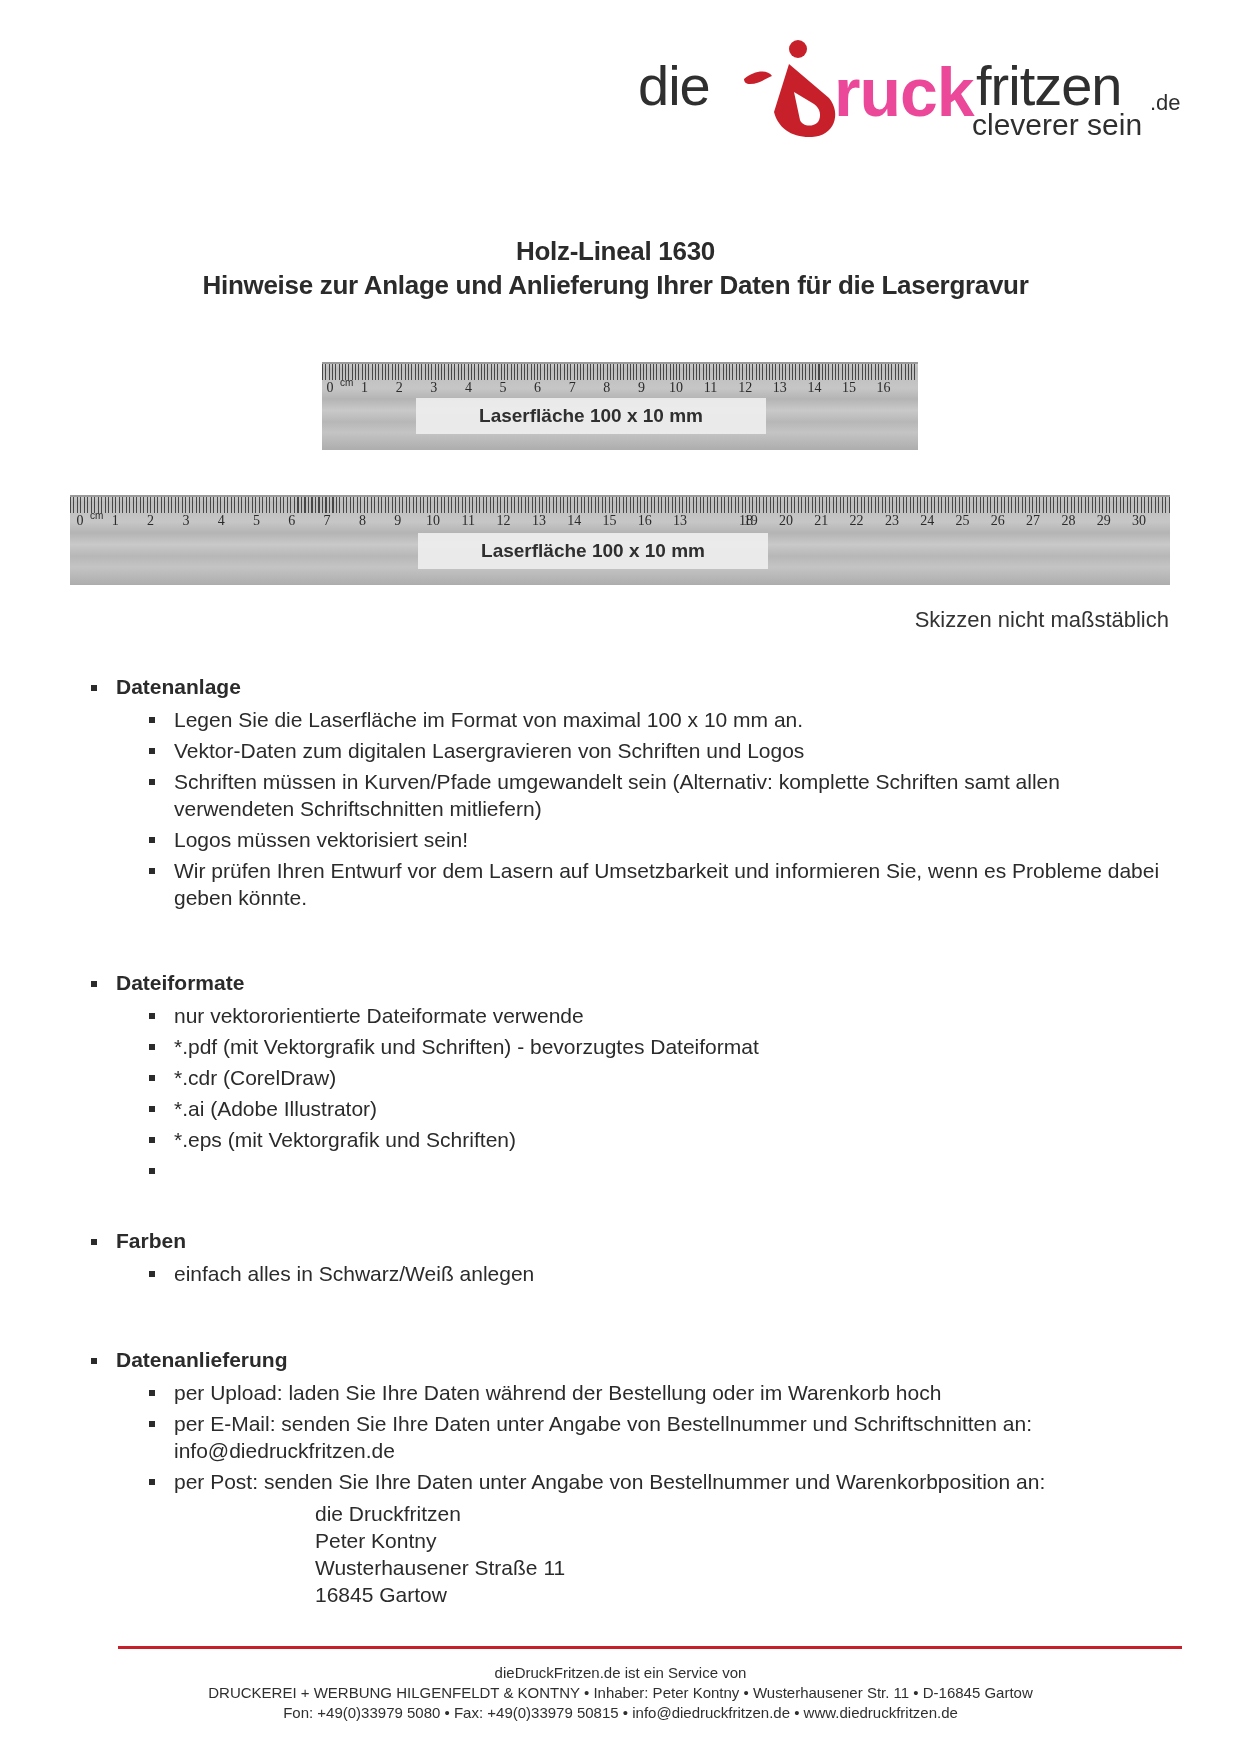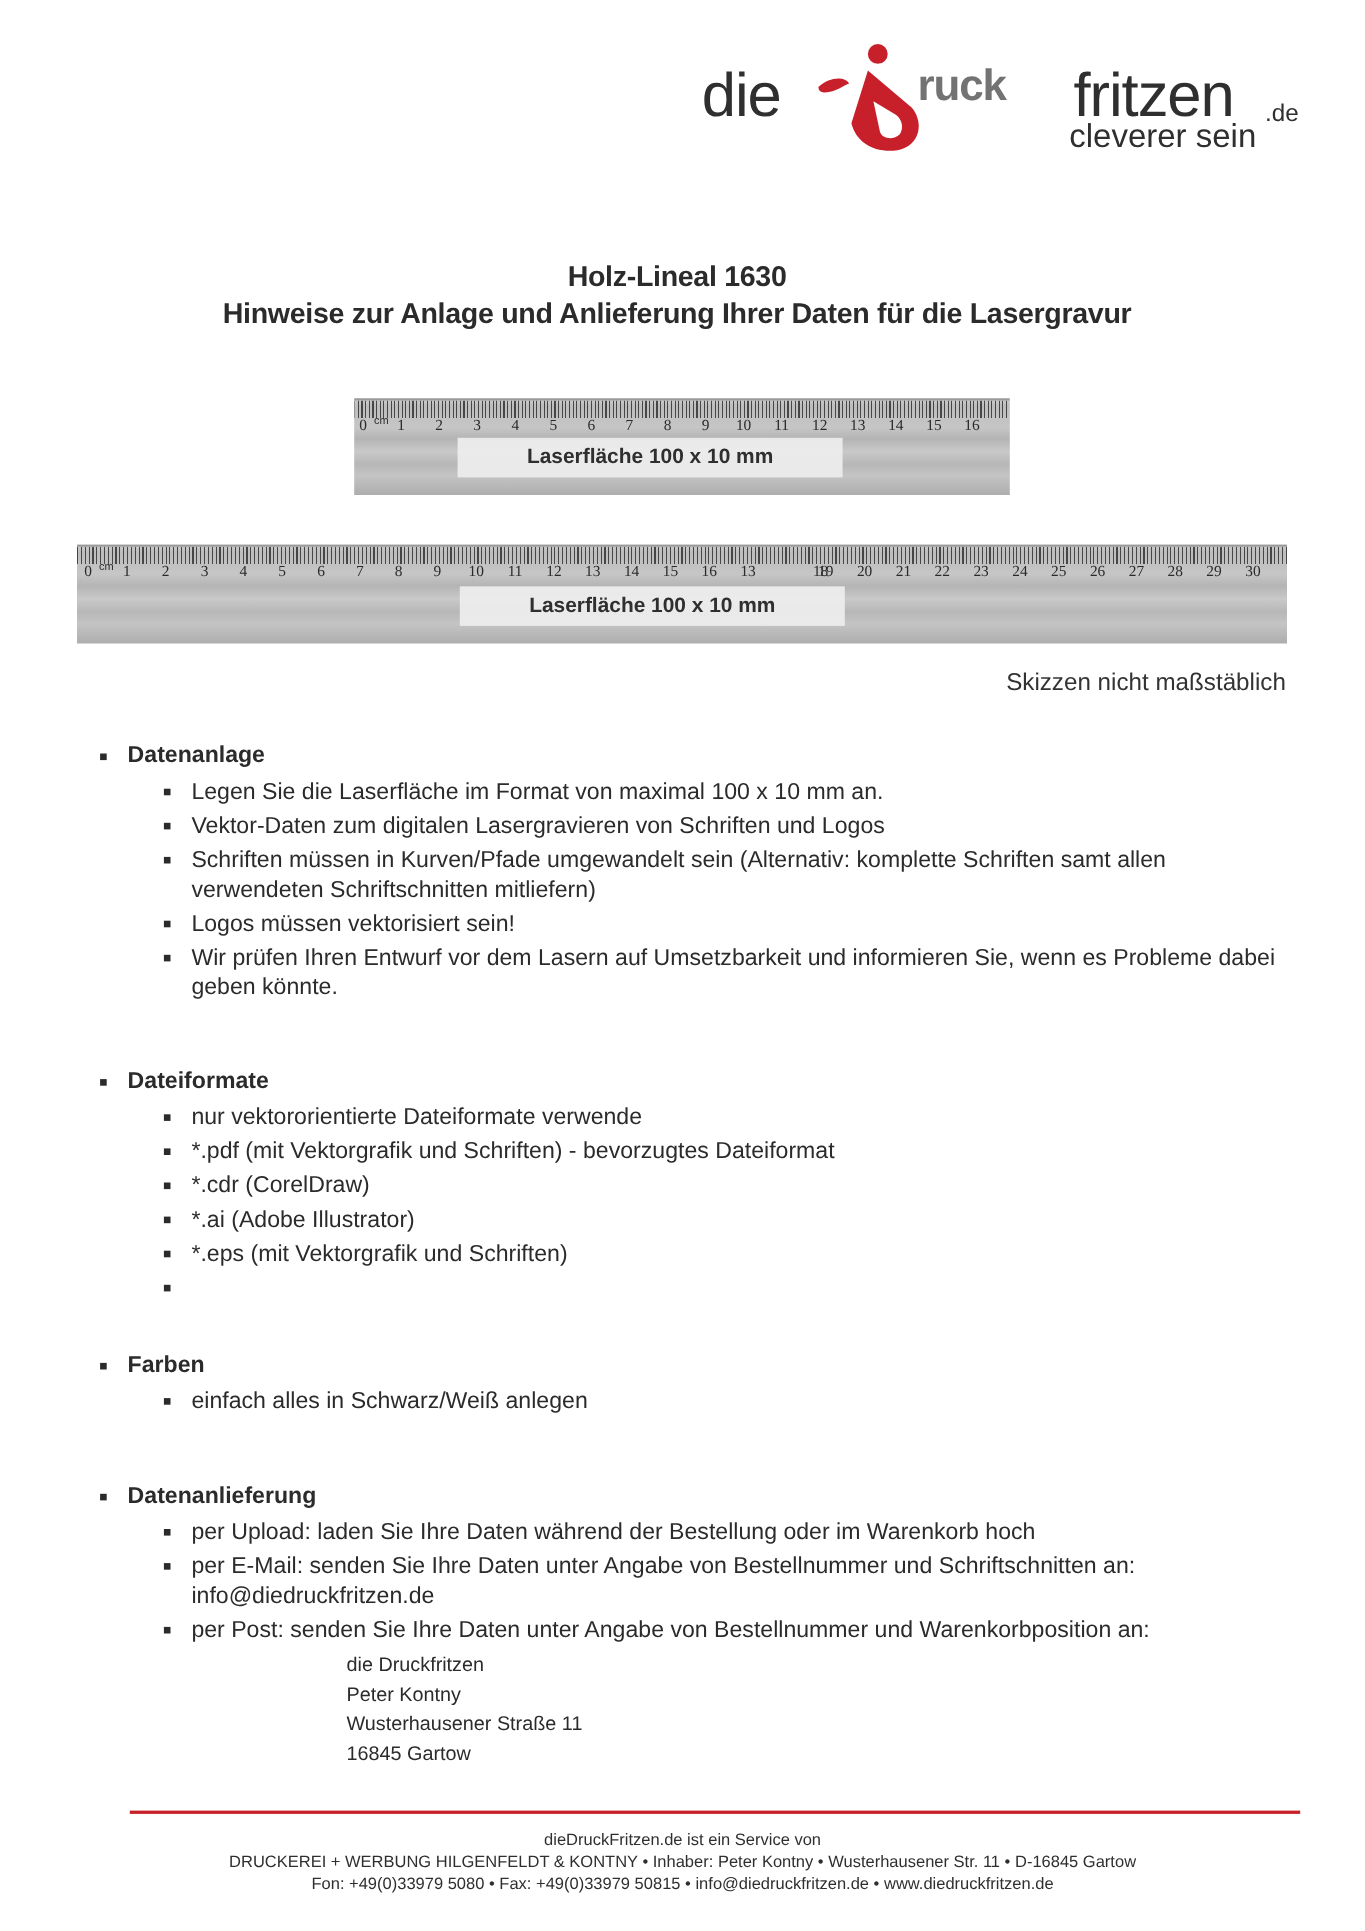--- a/index.html
+++ b/index.html
@@ -4,22 +4,22 @@
 <style>
   html, body { margin:0; padding:0; background:#ffffff; }
   body { width:1241px; height:1755px; position:relative; overflow:hidden;
          font-family:"Liberation Sans", "DejaVu Sans", sans-serif; color:#2b2b2b; }
 
   
   .logo { position:absolute; left:636px; top:36px; width:560px; height:110px; }
   .logo .die { position:absolute; left:2px; top:22px; font-size:56px; font-weight:normal;
                color:#2f2f2f; letter-spacing:-1px; line-height:1; }
   .logo .mark { position:absolute; left:98px; top:0px; width:110px; height:104px; }
-  .logo .ruck { position:absolute; left:198px; top:22px; font-size:40px; font-weight:bold;
-                color:#737373; letter-spacing:-1px; line-height:1;text-align:center; }
+  .logo .ruck { position:absolute; left:198px; top:22px; font-size:68px; font-weight:bold;
+                color:#ec4899; letter-spacing:-1px; line-height:1;text-align:center; }
   .logo .fritzen { position:absolute; left:340px; top:22px; font-size:56px; color:#2f2f2f;
                    letter-spacing:-1px; line-height:1; }
   .logo .tld { position:absolute; left:514px; top:56px; font-size:22px; color:#2f2f2f; line-height:1; }
   .logo .slogan { position:absolute; left:336px; top:74px; font-size:30px; color:#2f2f2f;
                   line-height:1; font-weight:normal; }
 
   
   .title { position:absolute; left:0; width:1231px; text-align:center; font-weight:bold;
            color:#2b2b2b; font-size:26px; letter-spacing:-0.3px; }
   .title.t1 { top:236px; }
@@ -50,21 +50,21 @@
   .section { position:absolute; left:88px; width:1080px; }
   .sec-head { position:relative; padding-left:28px; font-weight:bold; font-size:21px;
               color:#2b2b2b; line-height:30px; }
   .bullet { position:absolute; width:6px; height:6px; background:#2b2b2b; }
   .sec-head .bullet { left:3px; top:13px; }
   ul.sub { list-style:none; margin:0; padding:0; }
   ul.sub li { position:relative; padding-left:86px; font-size:21px; line-height:27px;
               color:#2b2b2b; margin-top:4px; }
   ul.sub li .bullet { left:61px; top:11px; }
 
-  .addr { position:absolute; left:315px; font-size:18px; line-height:27px; color:#2b2b2b; }
+  .addr { position:absolute; left:315px; font-size:21px; line-height:27px; color:#2b2b2b; }
 
   
   .footer-line { position:absolute; left:118px; top:1646px; width:1064px; height:3px; background:#c8202b; }
   .footer { position:absolute; left:0; width:1241px; text-align:center; font-size:15px; color:#2f2f2f; }
 </style>
 </head>
 <body>
 
 <div class="logo">
   <span class="die">die</span>

